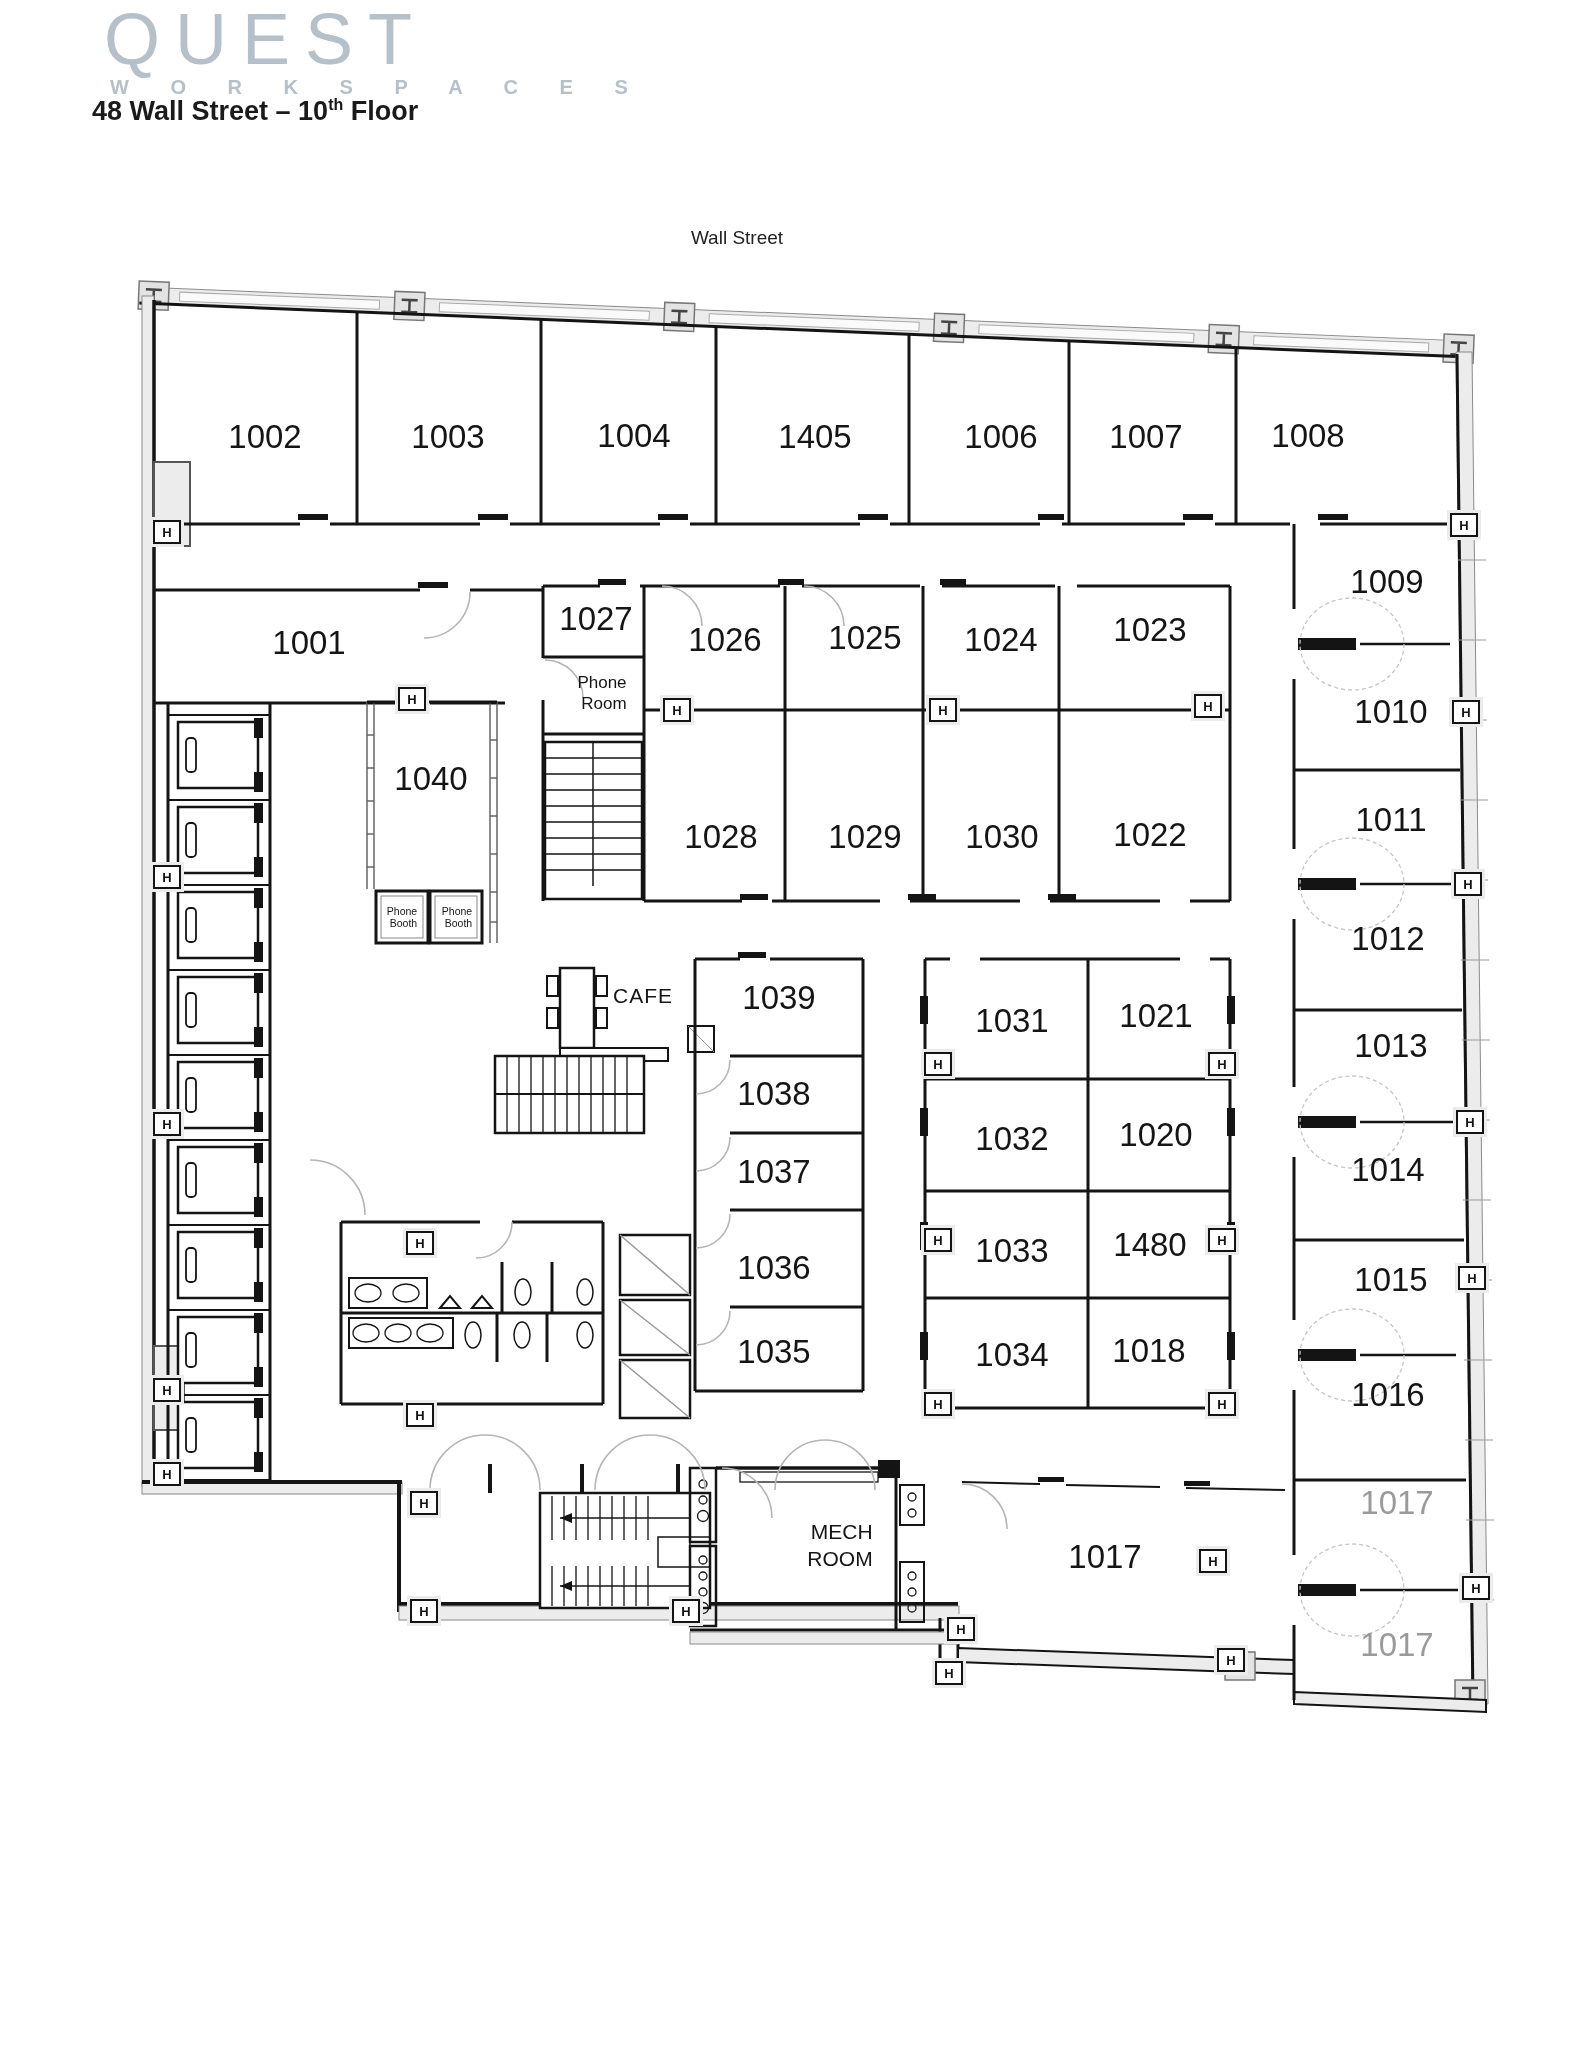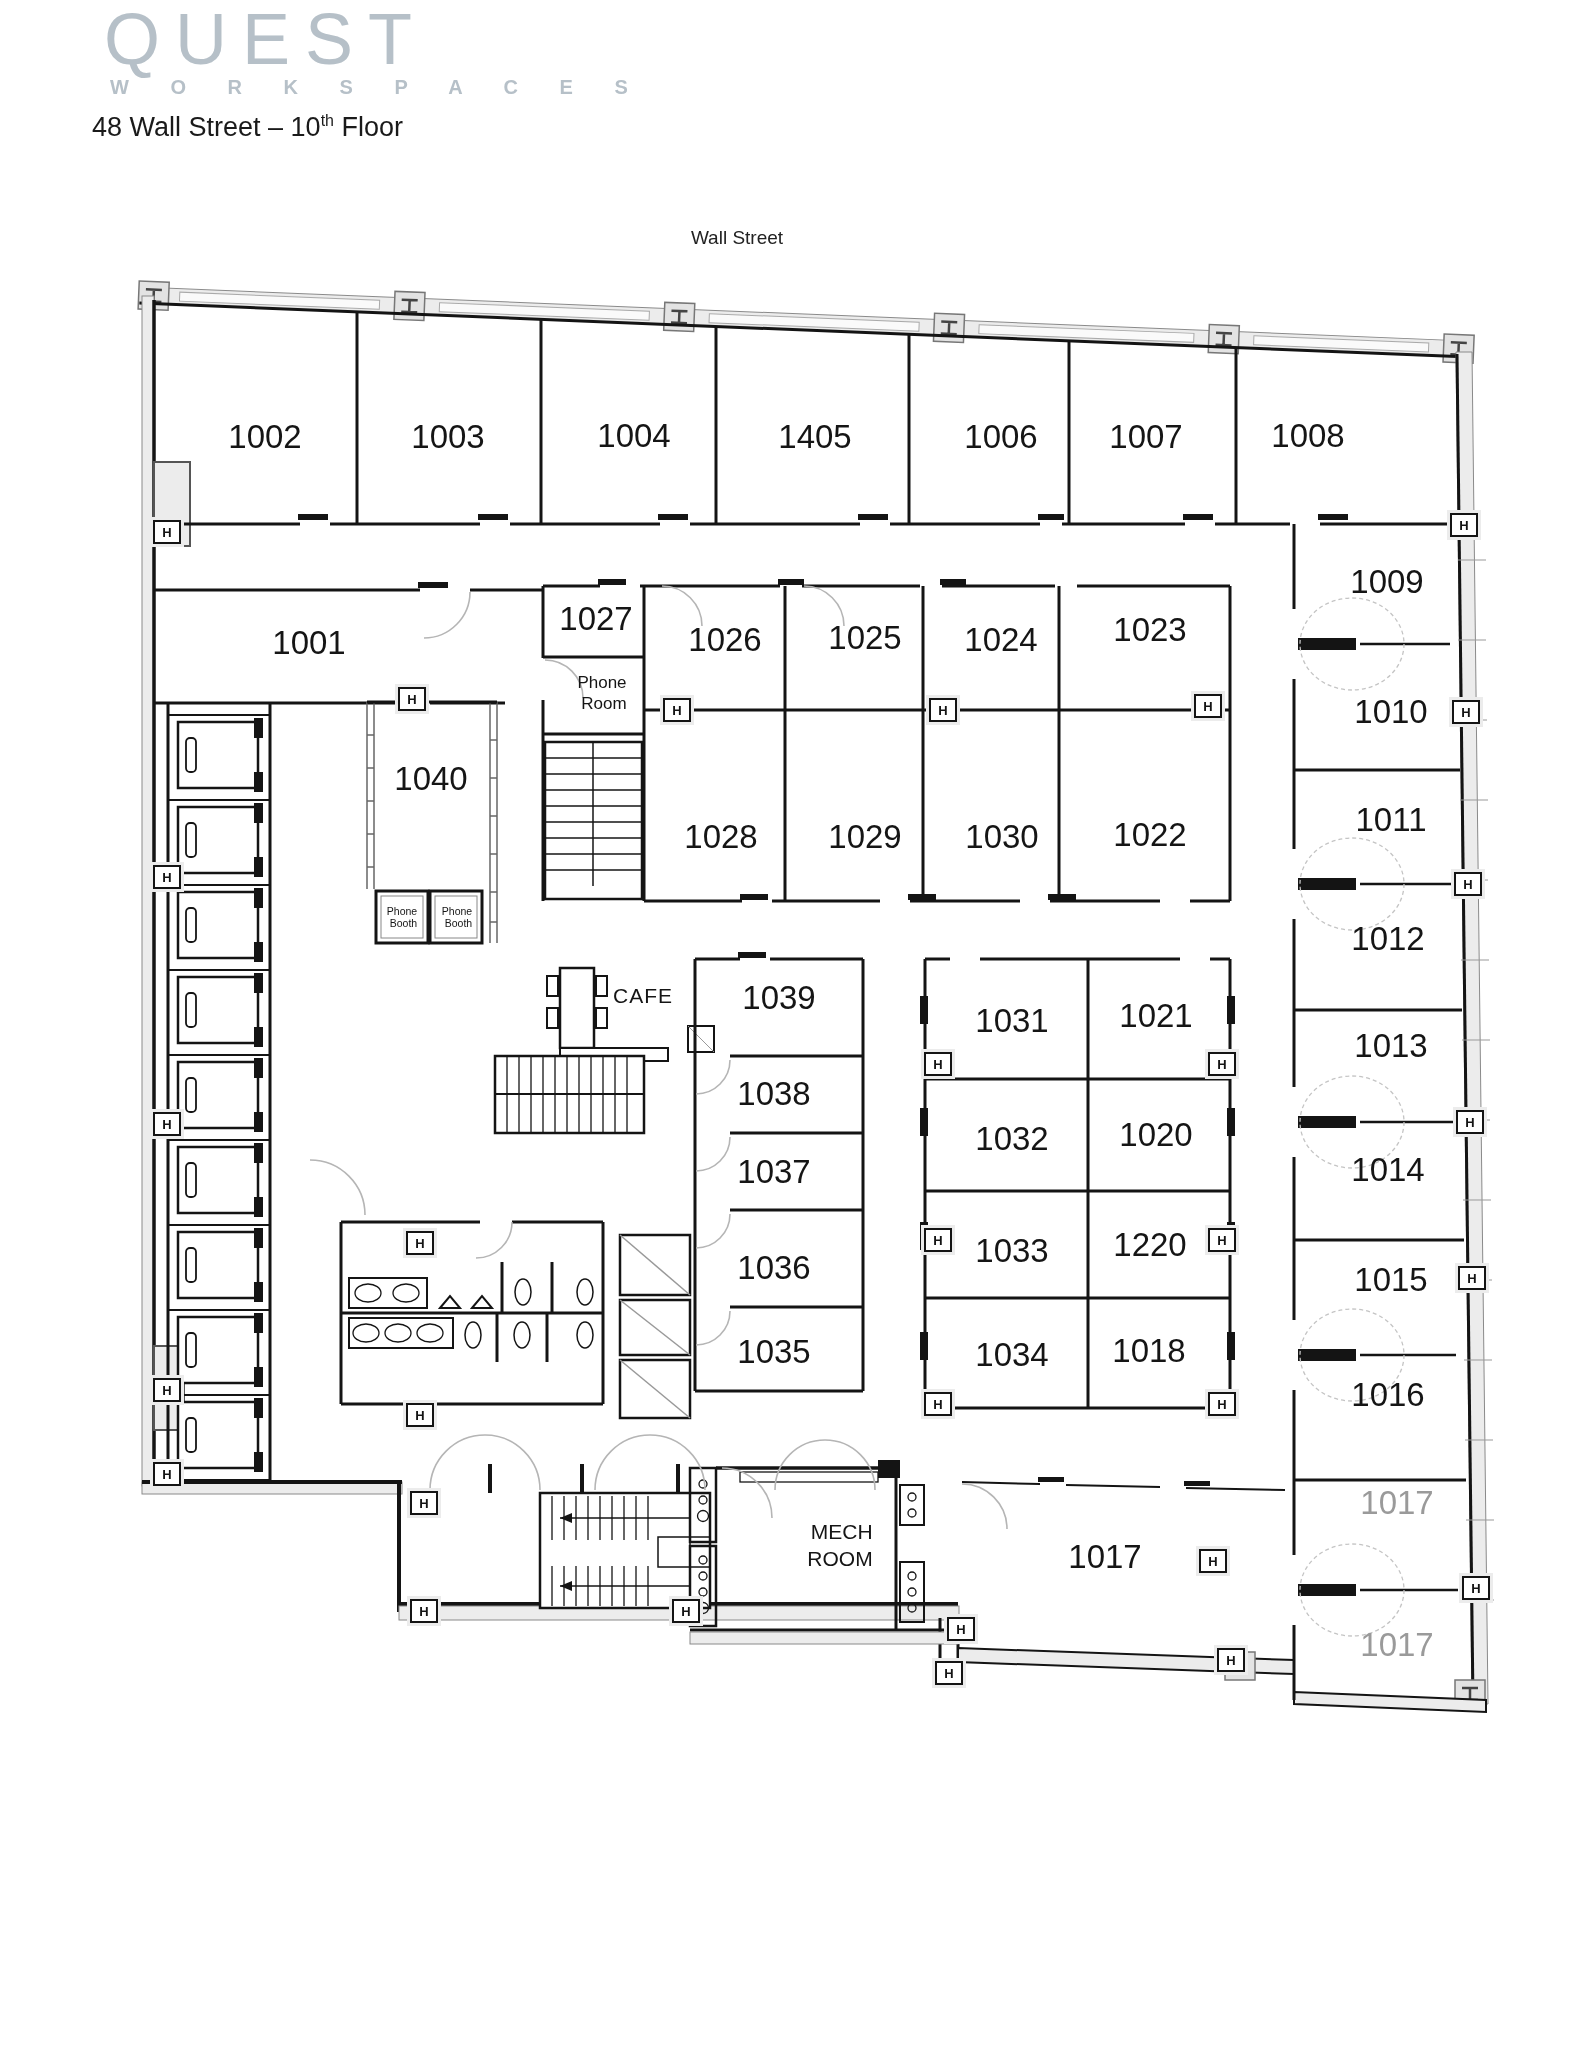--- a/index.html
+++ b/index.html
@@ -3,21 +3,21 @@
 <meta charset="utf-8">
 <style>
   html,body{margin:0;padding:0;background:#fff;}
   .page{position:relative;width:1583px;height:2048px;background:#fff;overflow:hidden;
         font-family:"Liberation Sans",sans-serif;color:#141414;}
   
   .brand{position:absolute;left:104px;top:-2px;font-size:72px;letter-spacing:15px;
          color:#b6c0c8;font-weight:400;}
   .brand-sub{position:absolute;left:110px;top:76px;font-size:20px;letter-spacing:18px;
          color:#b6c0c8;font-weight:700;}
-  .title{position:absolute;left:92px;top:112px;font-size:27px;color:#1a1a1a;}
+  .title{position:absolute;left:92px;top:96px;font-size:27px;color:#1a1a1a;font-weight:bold;}
   .title sup{font-size:16px;}
   
   .lbl{position:absolute;transform:translate(-50%,-50%);white-space:nowrap;text-align:right;}
   .street{font-size:19px;color:#222;}
   .rl{position:absolute;transform:translate(-50%,-50%);font-size:33px;color:#151515;
       white-space:nowrap;text-align:right;}
   .rl.gray{color:#9a9a9a;}
   .two{font-size:17px;line-height:21px;color:#151515;}
   .booth{font-size:10.5px;line-height:12px;color:#151515;}
   .cafe{font-size:21px;color:#151515;letter-spacing:1px;}
@@ -523,21 +523,21 @@
   <div class="rl" style="left:774px;top:1094px">1038</div>
   <div class="rl" style="left:774px;top:1172px">1037</div>
   <div class="rl" style="left:774px;top:1268px">1036</div>
   <div class="rl" style="left:774px;top:1352px">1035</div>
 
   <div class="rl" style="left:1012px;top:1021px">1031</div>
   <div class="rl" style="left:1156px;top:1016px">1021</div>
   <div class="rl" style="left:1012px;top:1139px">1032</div>
   <div class="rl" style="left:1156px;top:1135px">1020</div>
   <div class="rl" style="left:1012px;top:1251px">1033</div>
-  <div class="rl" style="left:1150px;top:1245px">1220</div>
+  <div class="rl" style="left:1150px;top:1245px">1480</div>
   <div class="rl" style="left:1012px;top:1355px">1034</div>
   <div class="rl" style="left:1149px;top:1351px">1018</div>
 
   <div class="rl" style="left:1105px;top:1557px">1017</div>
 
   <div class="lbl two" style="left:602px;top:693px">
     <div>Phone</div>
     <div>Room</div>
   </div>
   <div class="lbl booth" style="left:402px;top:917px">

